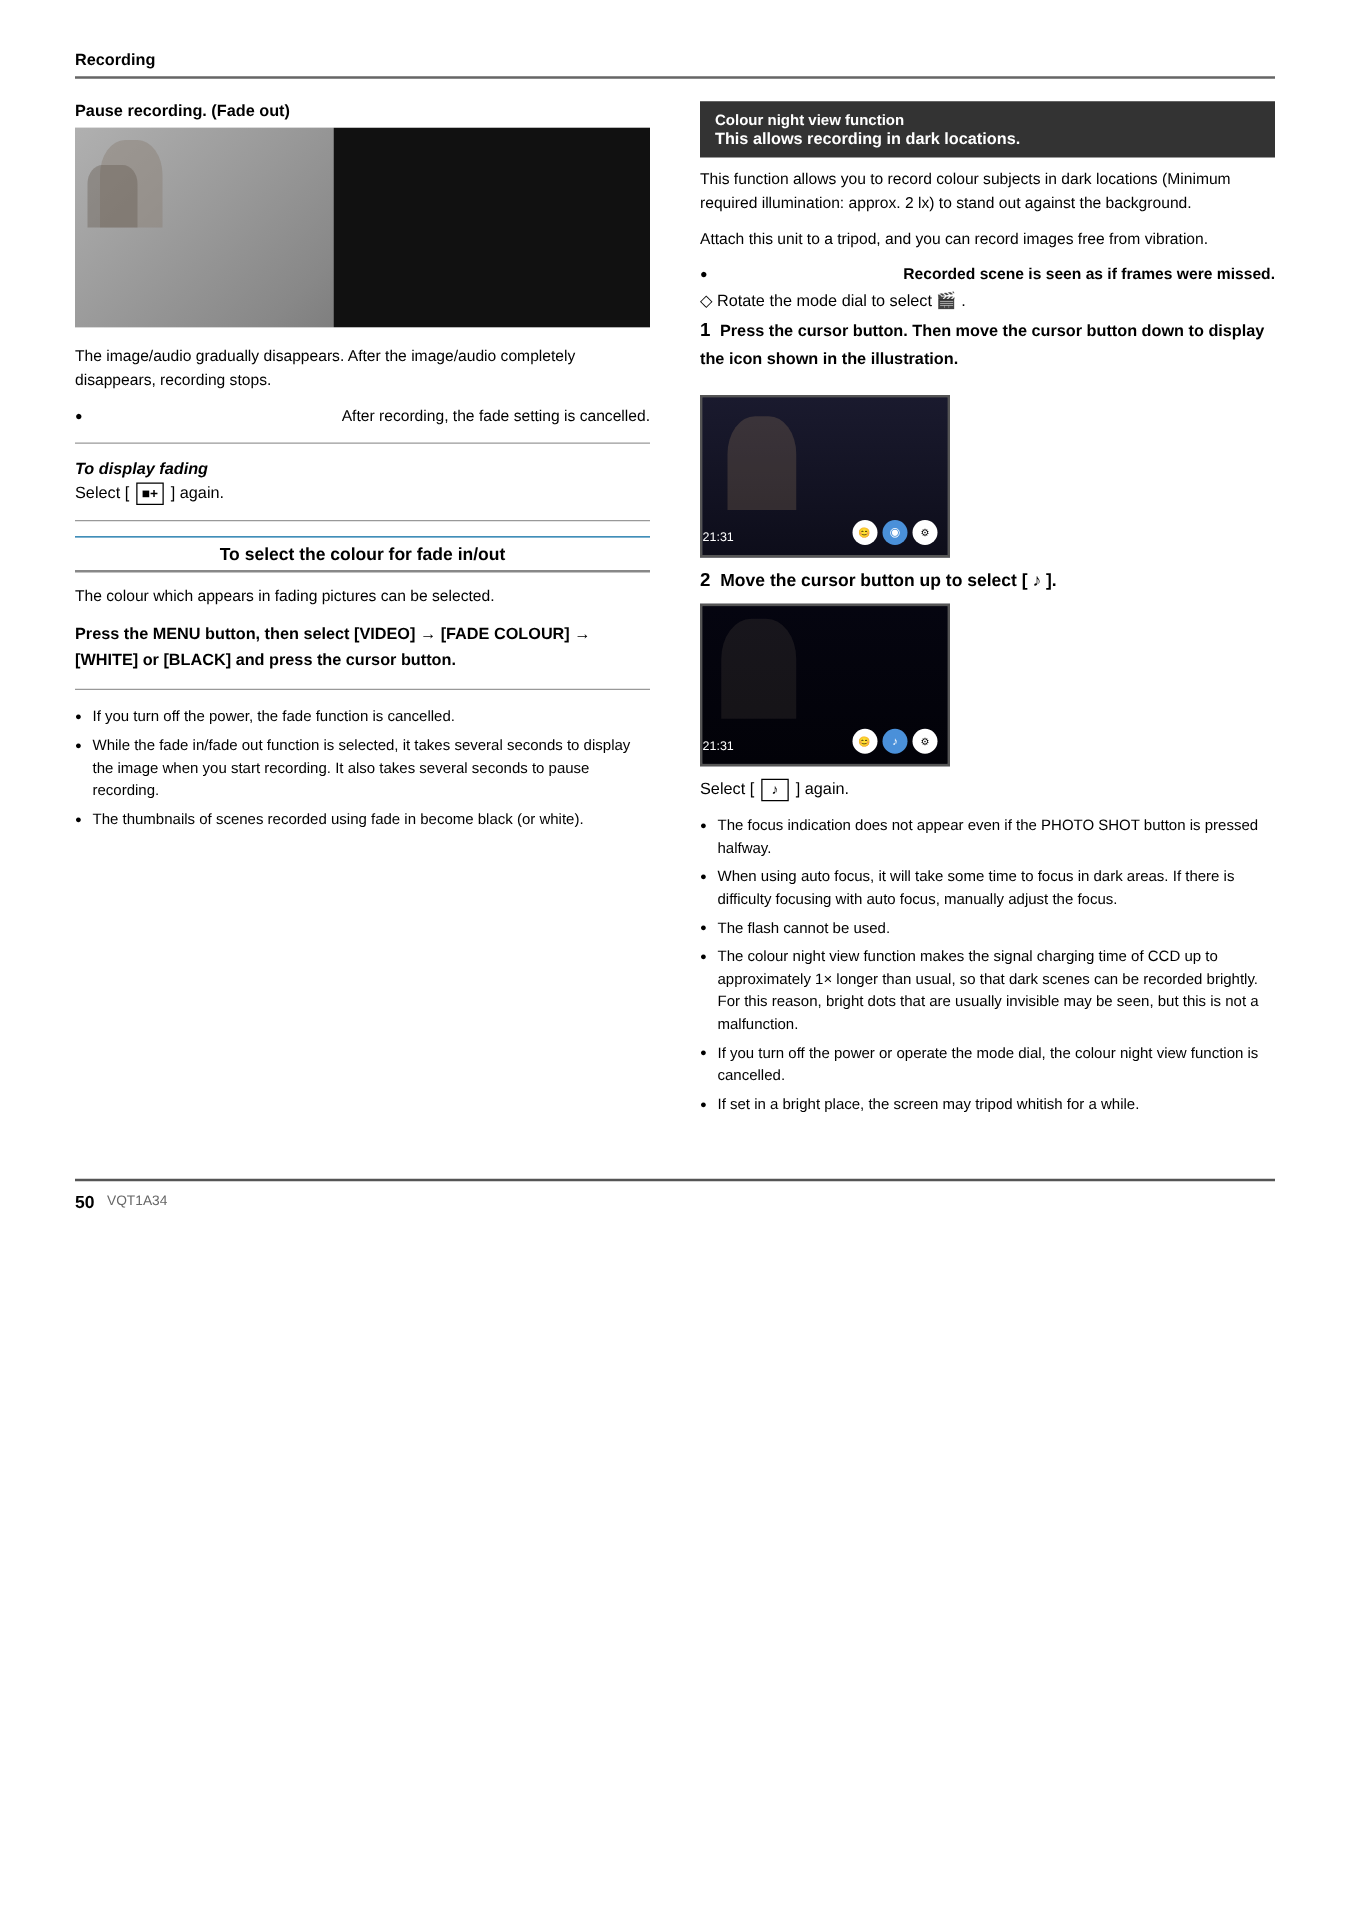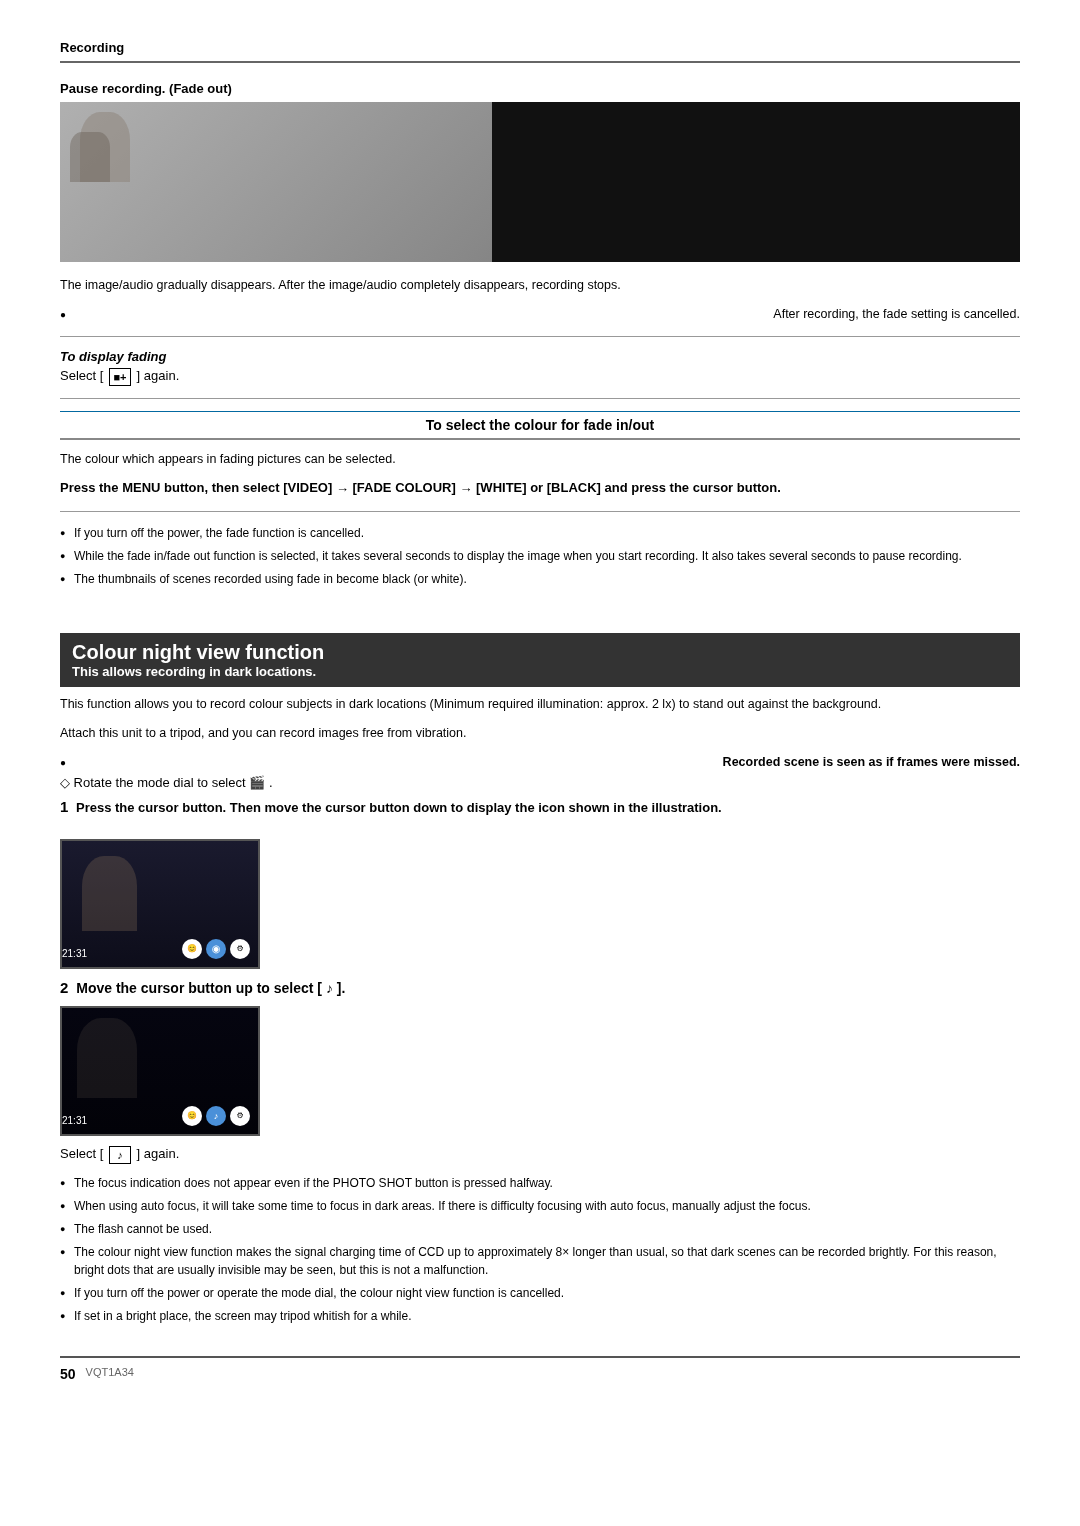--- a/index.html
+++ b/index.html
@@ -24,21 +24,20 @@
     }
     .top-divider {
       border: none;
       border-top: 2px solid #666;
       margin-bottom: 18px;
     }
     .two-col {
       display: flex;
       gap: 40px;
       width: 100%;
-      flex-direction: column;
     }
     .left-col {
       flex: 1;
       min-width: 0;
     }
     .right-col {
       flex: 1;
       min-width: 0;
     }
     .section-label {
@@ -116,21 +115,21 @@
       margin: 0 2px;
       vertical-align: middle;
     }
     .colour-night-header {
       background: #333;
       color: #fff;
       padding: 8px 12px;
       margin-bottom: 8px;
     }
     .colour-night-header .title {
-      font-size: 20px;
+      font-size: 12px;
       font-weight: bold;
     }
     .colour-night-header .subtitle {
       font-size: 13px;
       font-weight: bold;
     }
     .step-heading {
       font-weight: bold;
       font-size: 13px;
       line-height: 1.5;
@@ -226,24 +225,25 @@
     }
     .menu-section {
       margin-bottom: 10px;
     }
     .menu-text {
       font-size: 13px;
       font-weight: bold;
       line-height: 1.6;
     }
     .page-footer {
-      margin-top: 26px;
+      margin-top: 46px;
       border-top: 2px solid #555;
       padding-top: 8px;
       display: flex;
+      align-items: center;
     }
     .page-number {
       font-weight: bold;
       font-size: 14px;
       margin-right: 10px;
     }
     .model-number {
       font-size: 11px;
       color: #666;
     }
@@ -357,21 +357,21 @@
       <div class="select-line">
         <span>Select [</span>
         <span class="box-icon">♪</span>
         <span>] again.</span>
       </div>
 
       <div class="notes-section">
         <div class="note-bullet">The focus indication does not appear even if the PHOTO SHOT button is pressed halfway.</div>
         <div class="note-bullet">When using auto focus, it will take some time to focus in dark areas. If there is difficulty focusing with auto focus, manually adjust the focus.</div>
         <div class="note-bullet">The flash cannot be used.</div>
-        <div class="note-bullet">The colour night view function makes the signal charging time of CCD up to approximately 8× longer than usual, so that dark scenes can be recorded brightly. For this reason, bright dots that are usually invisible may be seen, but this is not a malfunction.</div>
+        <div class="note-bullet">The colour night view function makes the signal charging time of CCD up to approximately 1× longer than usual, so that dark scenes can be recorded brightly. For this reason, bright dots that are usually invisible may be seen, but this is not a malfunction.</div>
         <div class="note-bullet">If you turn off the power or operate the mode dial, the colour night view function is cancelled.</div>
         <div class="note-bullet">If set in a bright place, the screen may tripod whitish for a while.</div>
       </div>
 
     </div>
   </div>
 
   <div class="page-footer">
     <span class="page-number">50</span>
     <span class="model-number">VQT1A34</span>

